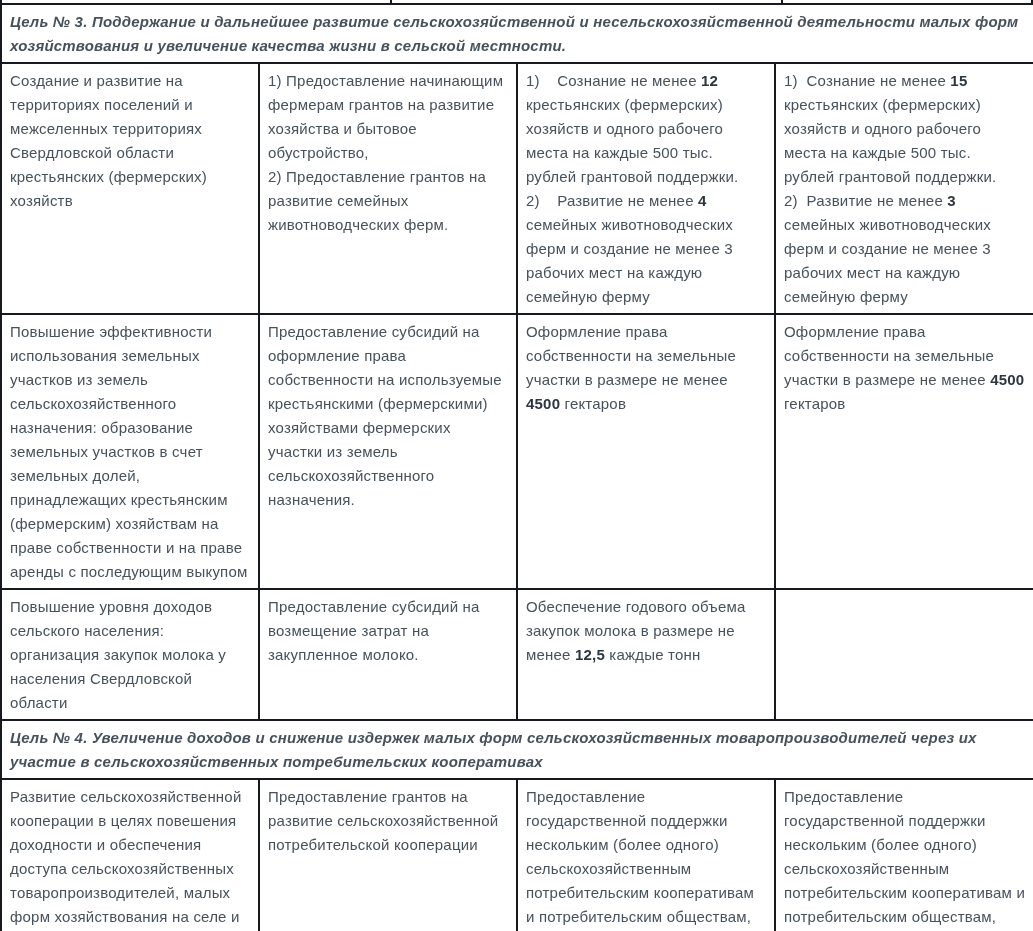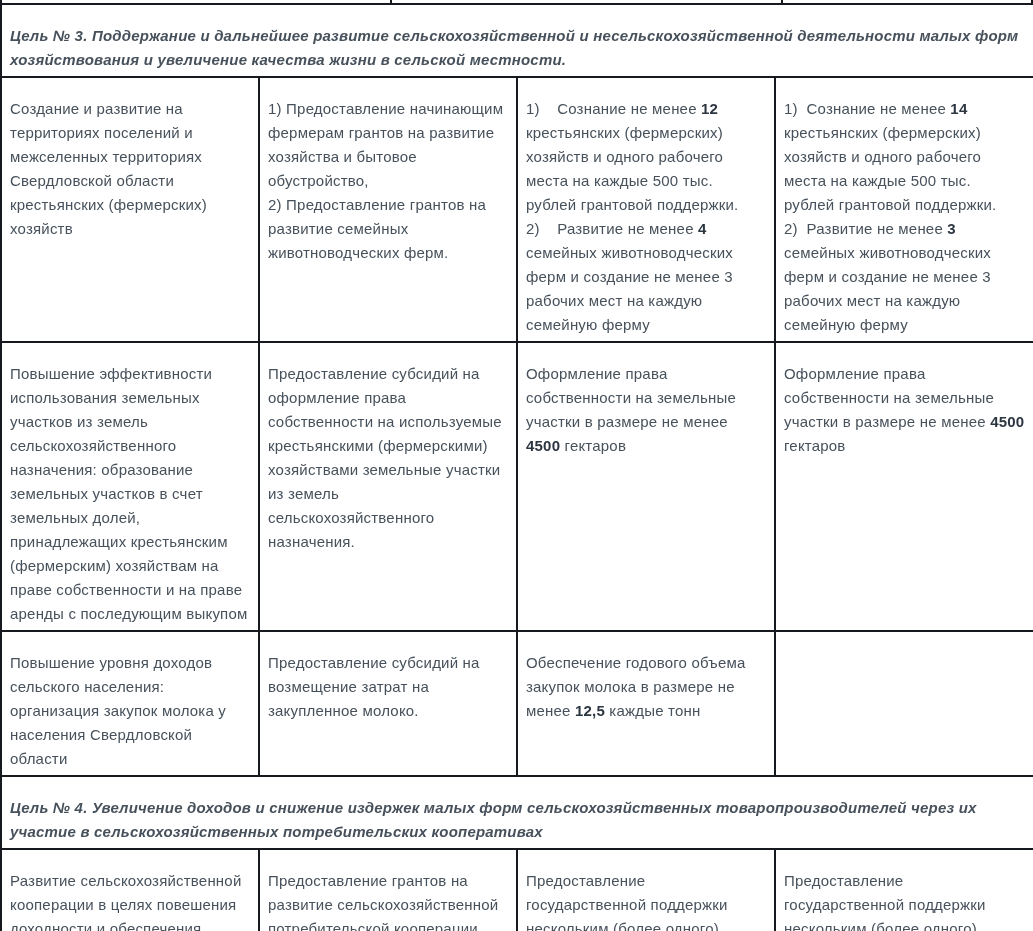--- a/index.html
+++ b/index.html
@@ -33,21 +33,21 @@
     background:var(--border);
   }
   table.goals{
     width:1033px;
     border-collapse:collapse;
     table-layout:fixed;
   }
   table.goals td{
     border:2px solid var(--border);
     vertical-align:top;
-    padding:19px 8px 4px 8px;
+    padding:5px 8px 4px 8px;
     color:var(--text);
     font-size:15px;
     line-height:24px;
     letter-spacing:0.2px;
   }
   td.goal{
     font-weight:bold;
     font-style:italic;
     color:var(--goal-text);
     font-size:15.5px;
@@ -81,26 +81,26 @@
     <tbody>
         <tr style="height: 42px;">
           <td colspan="4" class="goal">Цель № 3. Поддержание и дальнейшее развитие сельскохозяйственной и несельскохозяйственной деятельности малых форм хозяйствования и увеличение  качества жизни в сельской местности.</td>
         </tr>
         <tr style="height: 218px;">
           <td class="cell"><span>Создание и развитие на территориях поселений и межселенных территориях Свердловской области крестьянских (фермерских) хозяйств</span></td>
           <td class="cell"><span>1) Предоставление начинающим фермерам грантов на развитие хозяйства и бытовое обустройство,
 2) Предоставление грантов на развитие семейных животноводческих ферм.</span></td>
           <td class="cell"><span>1)    Сознание не менее </span><span class="b">12</span><span> крестьянских (фермерских) хозяйств и одного рабочего места на каждые 500 тыс. рублей грантовой поддержки.
 2)    Развитие не менее </span><span class="b">4</span><span> семейных животноводческих ферм и создание не менее 3 рабочих мест на каждую семейную ферму</span></td>
-          <td class="cell"><span>1)  Сознание не менее </span><span class="b">14</span><span> крестьянских (фермерских) хозяйств и одного рабочего места на каждые 500 тыс. рублей грантовой поддержки.
+          <td class="cell"><span>1)  Сознание не менее </span><span class="b">15</span><span> крестьянских (фермерских) хозяйств и одного рабочего места на каждые 500 тыс. рублей грантовой поддержки.
 2)  Развитие не менее </span><span class="b">3</span><span> семейных животноводческих ферм и создание не менее 3 рабочих мест на каждую семейную ферму</span></td>
         </tr>
         <tr style="height: 268px; margin-left: 21px;">
           <td class="cell"><span>Повышение эффективности использования земельных участков из земель сельскохозяйственного назначения: образование земельных участков в счет земельных долей, принадлежащих крестьянским (фермерским) хозяйствам на праве собственности и на праве аренды с последующим выкупом</span></td>
-          <td class="cell"><span>Предоставление субсидий на оформление права собственности на используемые крестьянскими (фермерскими) хозяйствами земельные участки из земель сельскохозяйственного назначения.</span></td>
+          <td class="cell"><span>Предоставление субсидий на оформление права собственности на используемые крестьянскими (фермерскими) хозяйствами фермерских участки из земель сельскохозяйственного назначения.</span></td>
           <td class="cell"><span>Оформление права собственности на земельные участки в размере не менее </span><span class="b">4500</span><span> гектаров</span></td>
           <td class="cell"><span>Оформление права собственности на земельные участки в размере не менее </span><span class="b">4500</span><span> гектаров</span></td>
         </tr>
         <tr style="height: 115px;">
           <td class="cell"><span>Повышение уровня доходов сельского населения: организация закупок молока у населения Свердловской области</span></td>
           <td class="cell"><span>Предоставление субсидий на возмещение затрат на закупленное молоко.</span></td>
           <td class="cell"><span>Обеспечение годового объема закупок молока в размере не менее </span><span class="b">12,5</span><span> каждые тонн</span></td>
           <td class="cell"></td>
         </tr>
         <tr style="height: 44px; margin-top: 8px;">

